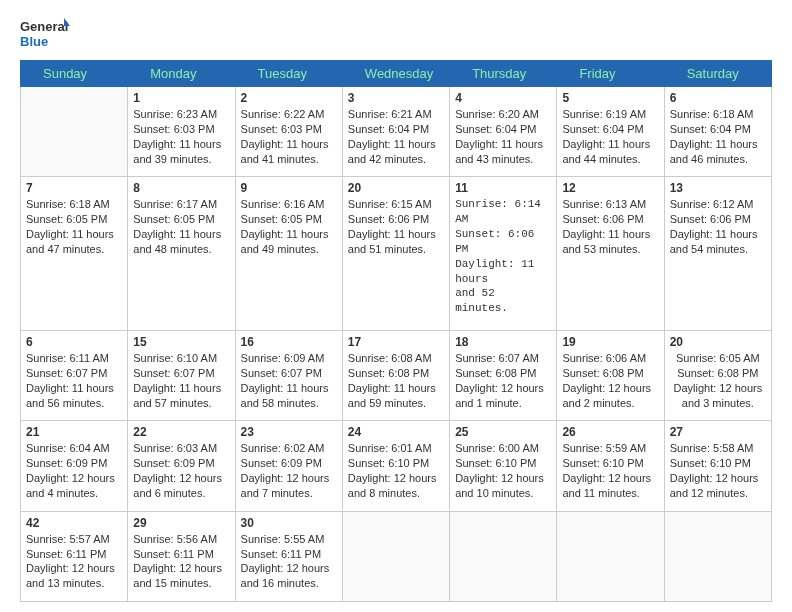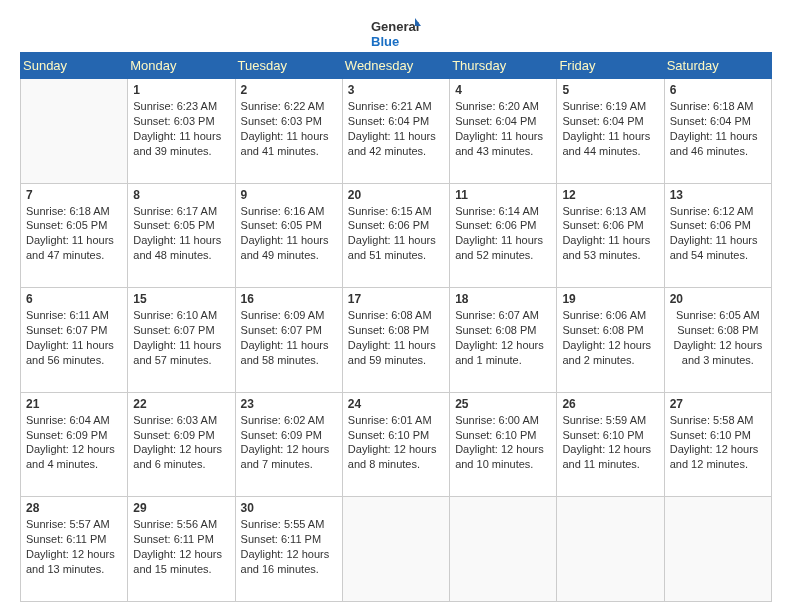--- a/index.html
+++ b/index.html
@@ -12,22 +12,23 @@
     }
     .page {
       width: 792px;
       height: 612px;
       padding: 16px 20px 10px 20px;
       display: flex;
       flex-direction: column;
     }
     .header {
       display: flex;
-      justify-content: center;
+      justify-content: flex-start;
       align-items: flex-start;
+      margin-bottom: 8px;
     }
     .logo {
       display: flex;
       align-items: center;
       gap: 4px;
     }
     .title-block {
       text-align: right;
     }
     .month-title {
@@ -41,23 +42,23 @@
     }
     .calendar {
       flex: 1;
       border: 1px solid #ccc;
       border-collapse: collapse;
       width: 100%;
       table-layout: fixed;
     }
     .calendar th {
       background-color: #2566b0;
-      color: #fef9c3;
+      color: #86efac;
       text-align: left;
-      padding: 5px 2px;
+      padding: 5px 22px;
       font-size: 13px;
       font-weight: normal;
       border: 1px solid #2566b0;
     }
     .calendar td {
       vertical-align: top;
       border: 1px solid #ccc;
       padding: 4px 5px;
       font-size: 10px;
       color: #333;
@@ -178,21 +179,21 @@
           </td>
           <td>
             <div class="day-number">20</div>
             <div class="day-info" style="white-space: pre-line;">Sunrise: 6:15 AM
 Sunset: 6:06 PM
 Daylight: 11 hours
 and 51 minutes.</div>
           </td>
           <td>
             <div class="day-number">11</div>
-            <div class="day-info" style="white-space: pre-line;">Sunrise: 6:14 AM
+            <div class="day-info" style="white-space: pre-line; font-family: Liberation Mono, monospace;">Sunrise: 6:14 AM
 Sunset: 6:06 PM
 Daylight: 11 hours
 and 52 minutes.</div>
           </td>
           <td>
             <div class="day-number">12</div>
             <div class="day-info" style="white-space: pre-line;">Sunrise: 6:13 AM
 Sunset: 6:06 PM
 Daylight: 11 hours
 and 53 minutes.</div>
@@ -302,21 +303,21 @@
           <td>
             <div class="day-number">27</div>
             <div class="day-info" style="white-space: pre-line;">Sunrise: 5:58 AM
 Sunset: 6:10 PM
 Daylight: 12 hours
 and 12 minutes.</div>
           </td>
         </tr>
         <tr>
           <td>
-            <div class="day-number">28</div>
+            <div class="day-number">42</div>
             <div class="day-info" style="white-space: pre-line;">Sunrise: 5:57 AM
 Sunset: 6:11 PM
 Daylight: 12 hours
 and 13 minutes.</div>
           </td>
           <td>
             <div class="day-number">29</div>
             <div class="day-info" style="white-space: pre-line;">Sunrise: 5:56 AM
 Sunset: 6:11 PM
 Daylight: 12 hours

